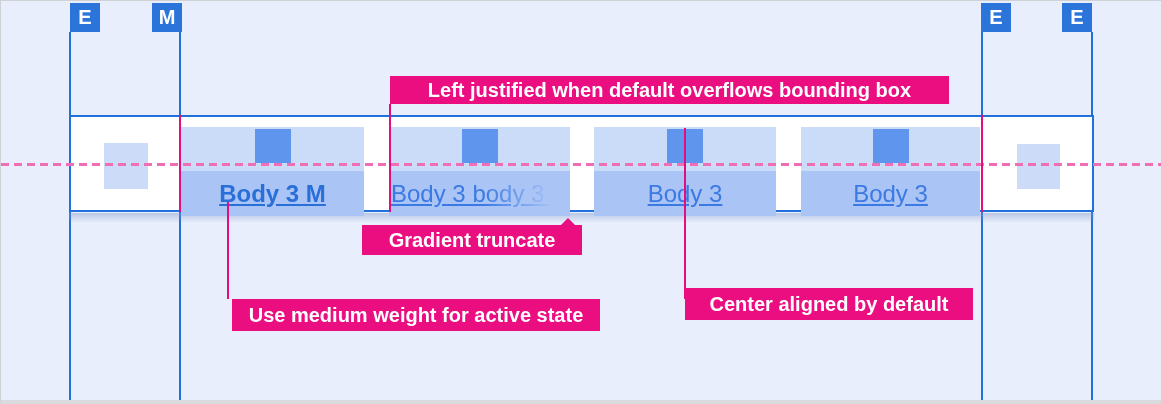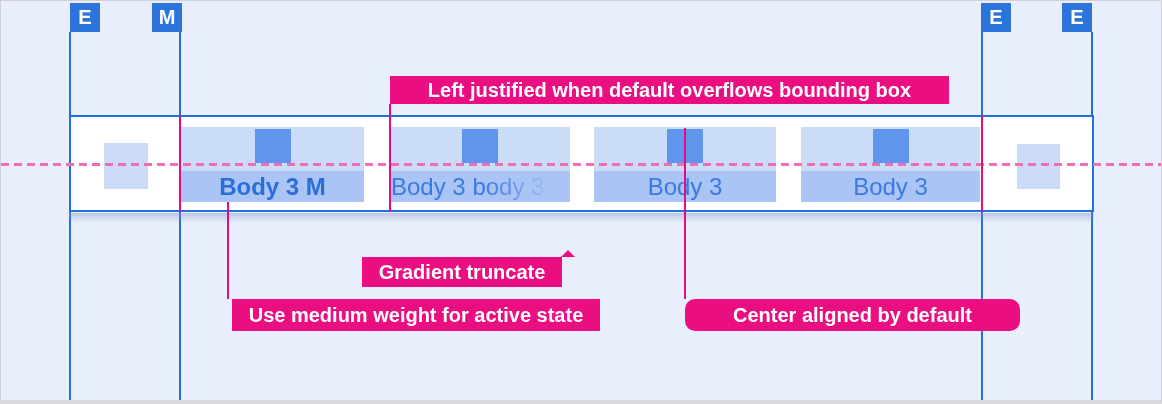--- a/index.html
+++ b/index.html
@@ -21,22 +21,22 @@
     position:absolute;left:68px;top:212px;width:1025px;height:10px;z-index:1;
     background:linear-gradient(180deg,rgba(130,150,200,0.45),rgba(130,150,200,0));
   }
   .edge-square{position:absolute;background:#ccdcf8;z-index:3;}
   .edge-square.left{left:103px;top:142px;width:44px;height:46px;}
   .edge-square.right{left:1016px;top:143px;width:43px;height:45px;}
   .tab{position:absolute;top:126px;height:75px;z-index:3;}
   .tab-top{position:relative;height:44px;background:#cbdcf9;}
   .tab-icon{position:absolute;top:2px;left:50%;margin-left:-18px;width:36px;height:34px;background:#6095ee;}
   .tab-bottom{
-    position:relative;height:31px;background:#aac4f5;display:flex;align-items:center;
-    justify-content:center;font-size:24px;color:#3b79e3;overflow:hidden;white-space:nowrap;
+    position:relative;height:45px;background:#aac4f5;display:flex;align-items:center;
+    justify-content:center;font-size:24px;color:#3b79e3;overflow:hidden;white-space:nowrap;text-decoration:underline;
   }
   .tab.active .tab-bottom{font-weight:bold;color:#2a6fd8;}
   .tab.truncated .tab-bottom{justify-content:flex-start;padding-left:2px;}
   .fade-overlay{
     position:absolute;right:0;top:0;bottom:0;width:48%;
     background:linear-gradient(90deg,rgba(170,196,245,0),#aac4f5 80%);
   }
   .dash-line{
     position:absolute;left:0;top:162px;width:1160px;height:3px;z-index:5;
     background:repeating-linear-gradient(90deg,#f06fb4 0 8px,transparent 8px 13px);
@@ -46,23 +46,23 @@
   .mseg.left{left:178px;}
   .mseg.right{left:980px;}
   .connector.c-leftjust{left:388px;top:103px;height:108px;}
   .connector.c-medium{left:226px;top:201px;height:97px;}
   .connector.c-center{left:683px;top:127px;height:171px;}
   .note{
     position:absolute;background:#ea0e81;color:#fff;font-weight:bold;font-size:20px;
     display:flex;align-items:center;justify-content:center;z-index:8;white-space:nowrap;
   }
   .note.l1{left:389px;top:75px;width:559px;height:28px;}
-  .note.l2{left:361px;top:224px;width:200px;height:30px;margin-top:32px;}
+  .note.l2{left:361px;top:224px;width:220px;height:30px;}
   .note.l3{left:231px;top:298px;width:368px;height:32px;}
-  .note.l4{left:684px;top:298px;width:335px;height:32px;border-radius:10px;}
+  .note.l4{left:684px;top:287px;width:288px;height:32px;}
   .pointer-up{
     position:absolute;left:199px;top:-7px;width:0;height:0;
     border-left:7px solid transparent;border-right:7px solid transparent;
     border-bottom:7px solid #ea0e81;
   }
 </style>
 </head>
 <body>
 
 <div class="canvas">

